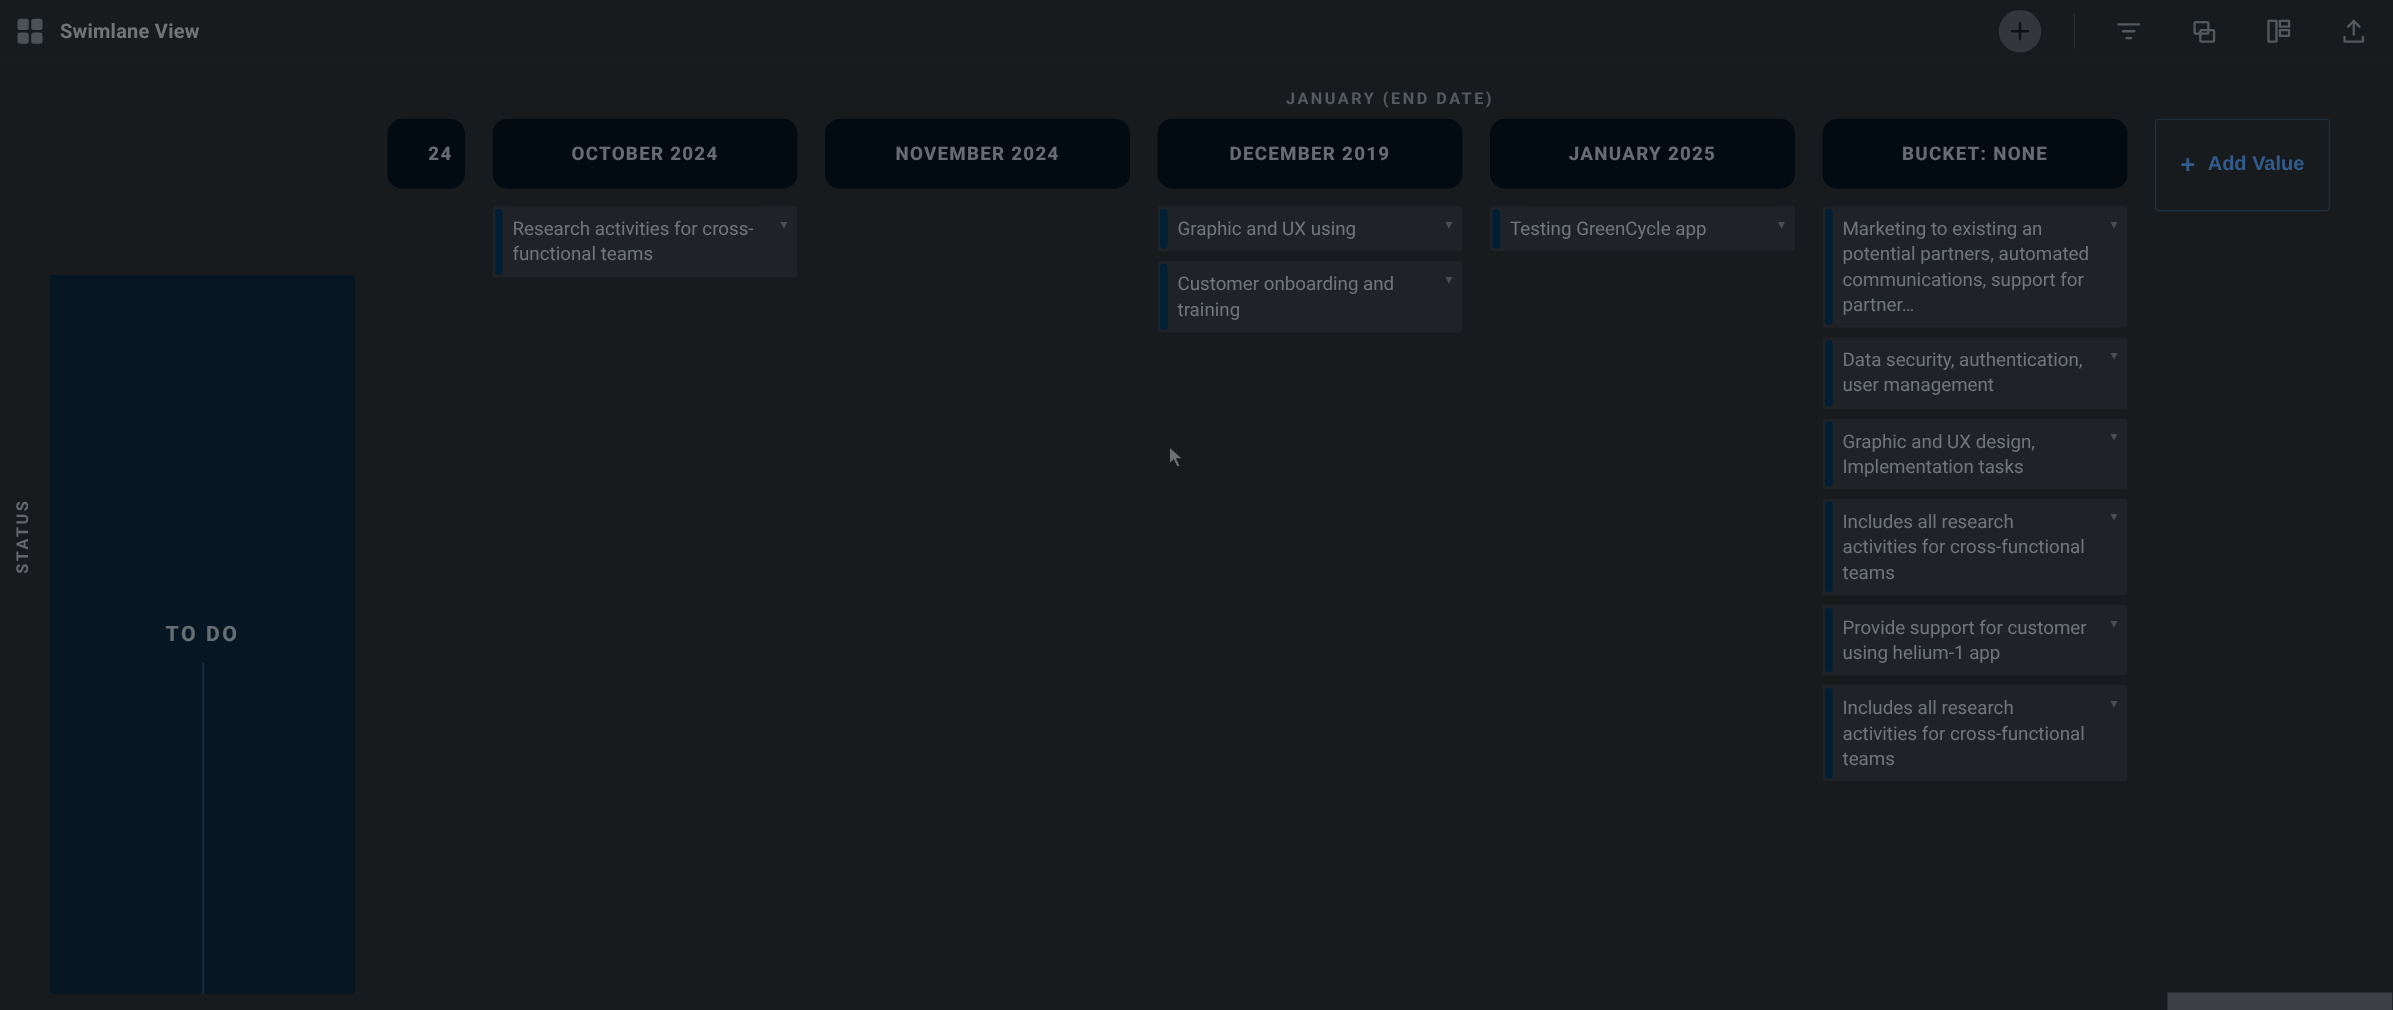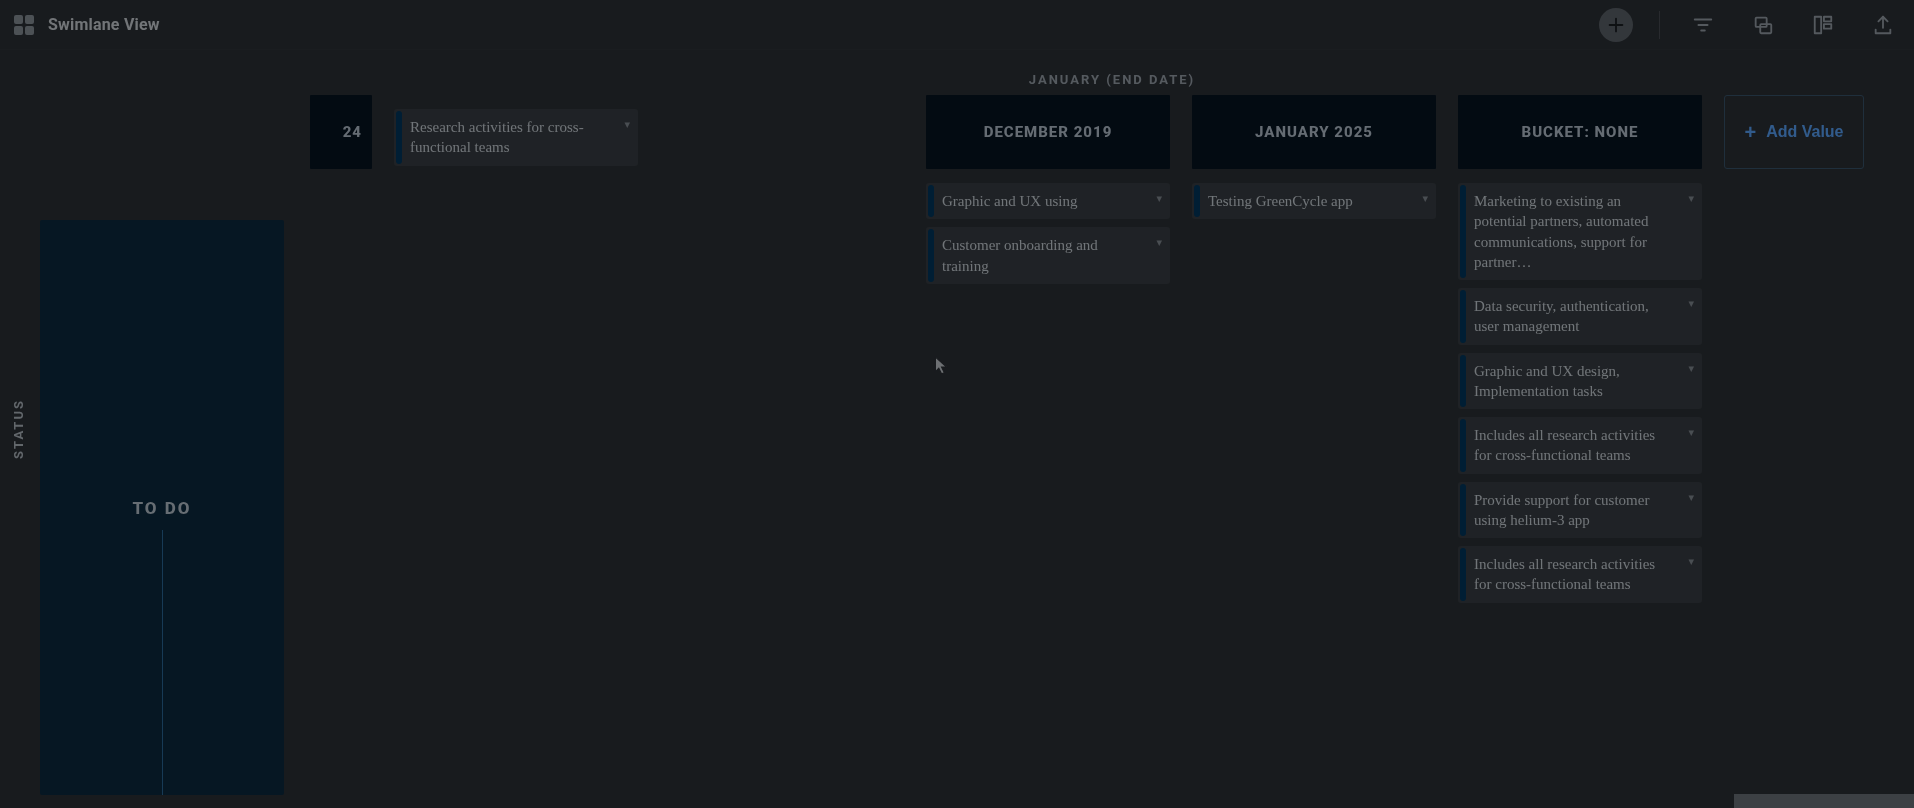--- a/index.html
+++ b/index.html
@@ -40,26 +40,26 @@
   .lane-box{position:absolute;left:40px;top:170px;width:244px;height:575px;background:var(--lane-dark);display:flex;align-items:center;justify-content:center;border-radius:2px;}
   .lane-box span{font-size:17px;font-weight:800;letter-spacing:2px;color:#bac6d1;}
   .lane-box::after{content:"";position:absolute;top:310px;bottom:0;left:50%;width:1px;background:#2a6a9c;}
 
   .board-wrap{position:absolute;left:310px;right:0;top:10px;bottom:0;}
   .axis-label{text-align:center;font-size:13px;font-weight:700;letter-spacing:2px;color:#9ba4ad;margin-top:12px;margin-bottom:8px;}
 
   .columns{display:flex;gap:22px;height:calc(100% - 48px);padding-right:12px;padding-left:0;}
   .col{flex:0 0 244px;display:flex;flex-direction:column;}
   .col.partial-first{flex:0 0 62px;}
-  .col-head{height:74px;background:var(--header-darker);border-radius:1px;display:flex;align-items:center;justify-content:center;padding:4px 10px;}
+  .col-head{height:56px;background:var(--header-darker);border-radius:12px;display:flex;align-items:center;justify-content:center;padding:4px 10px;}
   .col.partial-first .col-head{justify-content:flex-end;padding-right:10px;}
   .col-head span{font-size:15px;font-weight:800;letter-spacing:1px;color:#b8c5d1;text-align:center;}
   .col-body{flex:1;padding-top:14px;display:flex;flex-direction:column;gap:8px;overflow:hidden;}
 
-  .card{position:relative;background:var(--card-bg);border-radius:3px;padding:8px 28px 8px 16px;font-size:15px;line-height:1.35;color:#cdd5dc;cursor:pointer;font-family:Liberation Serif, serif;}
+  .card{position:relative;background:var(--card-bg);border-radius:3px;padding:8px 28px 8px 16px;font-size:15px;line-height:1.35;color:#cdd5dc;cursor:pointer;}
   .card::before{content:"";position:absolute;left:2px;top:2px;bottom:2px;width:6px;background:var(--card-border);border-radius:3px;}
   .card .chev{position:absolute;right:8px;top:8px;color:#868e96;font-size:11px;}
 
   .add-value-btn{flex:0 0 140px;height:74px;border:1px solid #3a566d;border-radius:3px;display:flex;align-items:center;justify-content:center;gap:10px;color:var(--accent);font-weight:700;font-size:16px;cursor:pointer;background:transparent;}
   .add-value-btn .plus{font-size:20px;line-height:1;}
 
   .scrollbar{position:absolute;right:0;bottom:0;height:14px;width:180px;background:#6e757c;border-radius:0;}
 
   .cursor{position:absolute;width:14px;height:20px;pointer-events:none;}
   .cursor svg{fill:#c7ccd1;stroke:#2d3238;}
@@ -131,29 +131,35 @@
     <div class="columns">
 
       <div class="col partial-first">
         <div class="col-head">
           <span>24</span>
         </div>
         <div class="col-body"></div>
       </div>
 
       <div class="col">
+        <div class="col-head">
+          <span>OCTOBER 2024</span>
+        </div>
         <div class="col-body">
           <div class="card">
             <span>Research activities for cross-functional teams</span>
             <span class="chev">▾</span>
           </div>
         </div>
       </div>
 
       <div class="col">
+        <div class="col-head">
+          <span>NOVEMBER 2024</span>
+        </div>
         <div class="col-body"></div>
       </div>
 
       <div class="col">
         <div class="col-head">
           <span>DECEMBER 2019</span>
         </div>
         <div class="col-body">
           <div class="card">
             <span>Graphic and UX using</span>
@@ -193,21 +199,21 @@
           </div>
           <div class="card">
             <span>Graphic and UX design, Implementation tasks</span>
             <span class="chev">▾</span>
           </div>
           <div class="card">
             <span>Includes all research activities for cross-functional teams</span>
             <span class="chev">▾</span>
           </div>
           <div class="card">
-            <span>Provide support for customer using helium-3 app</span>
+            <span>Provide support for customer using helium-1 app</span>
             <span class="chev">▾</span>
           </div>
           <div class="card">
             <span>Includes all research activities for cross-functional teams</span>
             <span class="chev">▾</span>
           </div>
         </div>
       </div>
 
       <button class="add-value-btn">

